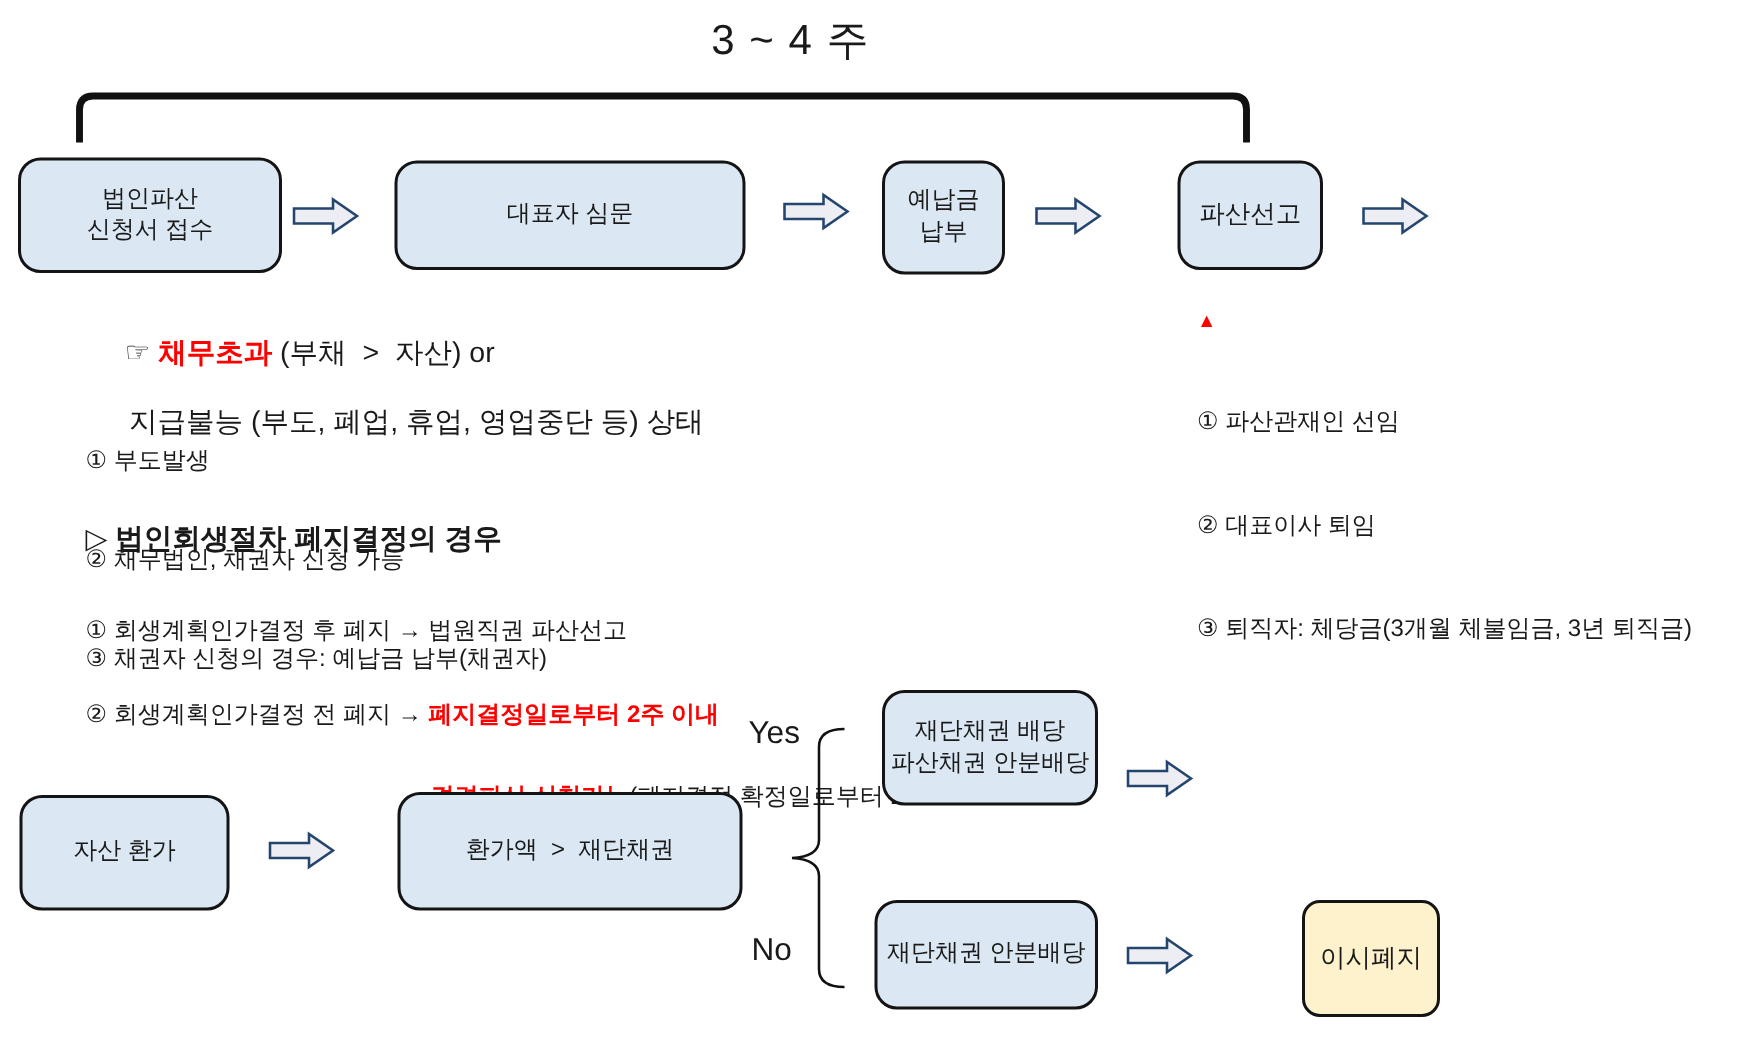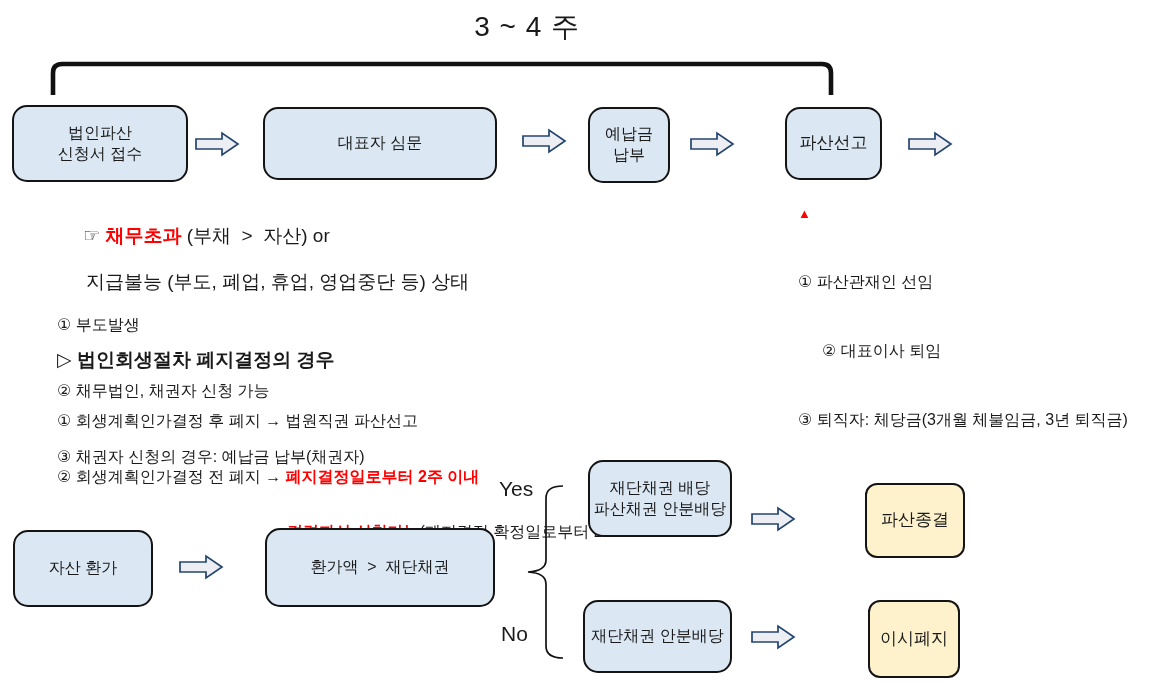--- a/index.html
+++ b/index.html
@@ -73,37 +73,37 @@
 
   <svg class="arrow" style="left:908px;top:130px;" viewBox="0 0 45 28">
     <polygon points="1,9 27,9 27,3 43,14 27,25 27,19 1,19"></polygon>
   </svg>
 
   <div class="txt note-main" style="left:62px;top:201px;width:460px;">
     <span>☞ </span><span class="red b">채무초과</span><span> (부채  &gt;  자산) or</span>
     <span style="display:block;padding-left:24px;">지급불능 (부도, 폐업, 휴업, 영업중단 등) 상태</span>
   </div>
 
-  <div class="txt note-list" style="left:57px;top:270px;width:420px;">
+  <div class="txt note-list" style="left:57px;top:253px;width:420px;">
     <span style="display:block;">① 부도발생</span>
     <span style="display:block;">② 채무법인, 채권자 신청 가능</span>
     <span style="display:block;">③ 채권자 신청의 경우: 예납금 납부(채권자)</span>
   </div>
 
   <div class="txt sec-head" style="left:57px;top:349px;width:460px;">▷ 법인회생절차 폐지결정의 경우</div>
   <div class="txt sec-list" style="left:57px;top:375px;width:560px;">
     <span style="display:block;">① 회생계획인가결정 후 폐지 → 법원직권 파산선고</span>
     <span style="display:block;"><span>② 회생계획인가결정 전 폐지 → </span><span class="red b">폐지결정일로부터 2주 이내</span></span>
     <span style="display:block;padding-left:230px;"><span class="red b">견련파산 신청가능</span><span>(폐지결정 확정일로부터 2주 후)</span></span>
   </div>
 
   <div class="txt marker red" style="left:798px;top:206px;">▲</div>
   <div class="txt right-notes" style="left:798px;top:224px;width:370px;">
     <span style="display:block;">① 파산관재인 선임</span>
-    <span style="display:block;margin-left:24px;">② 대표이사 퇴임</span>
+    <span style="display:block;">② 대표이사 퇴임</span>
     <span style="display:block;">③ 퇴직자: 체당금(3개월 체불임금, 3년 퇴직금)</span>
   </div>
 
   <div class="box" style="left:13px;top:530px;width:140px;height:77px;">자산 환가</div>
 
   <svg class="arrow" style="left:179px;top:553px;" viewBox="0 0 45 28">
     <polygon points="1,9 27,9 27,3 43,14 27,25 27,19 1,19"></polygon>
   </svg>
 
   <div class="box" style="left:265px;top:528px;width:230px;height:79px;">환가액  &gt;  재단채권</div>
@@ -115,21 +115,20 @@
     <path d="M 48,8 Q 31,8 31,20 L 31,82 Q 31,93 13,94 Q 31,95 31,106 L 31,168 Q 31,180 48,180" style="stroke-width:1.7;"></path>
   </svg>
 
   <div class="box" style="left:588px;top:460px;width:144px;height:77px;">재단채권 배당
 파산채권 안분배당</div>
 
   <svg class="arrow" style="left:751px;top:505px;" viewBox="0 0 45 28">
     <polygon points="1,9 27,9 27,3 43,14 27,25 27,19 1,19"></polygon>
   </svg>
 
-  <div class="box bold yellow" style="left:865px;top:483px;width:100px;height:75px;">파산종결</div>
 
   <div class="box" style="left:583px;top:600px;width:149px;height:73px;">재단채권 안분배당</div>
 
   <svg class="arrow" style="left:751px;top:623px;" viewBox="0 0 45 28">
     <polygon points="1,9 27,9 27,3 43,14 27,25 27,19 1,19"></polygon>
   </svg>
 
   <div class="box bold yellow" style="left:868px;top:600px;width:92px;height:78px;">이시폐지</div>
 
 </div>

